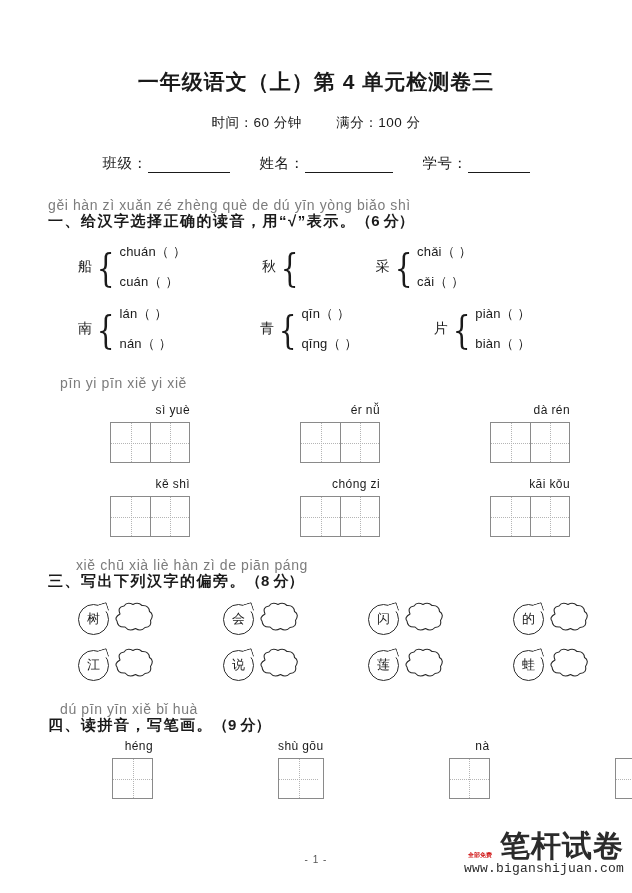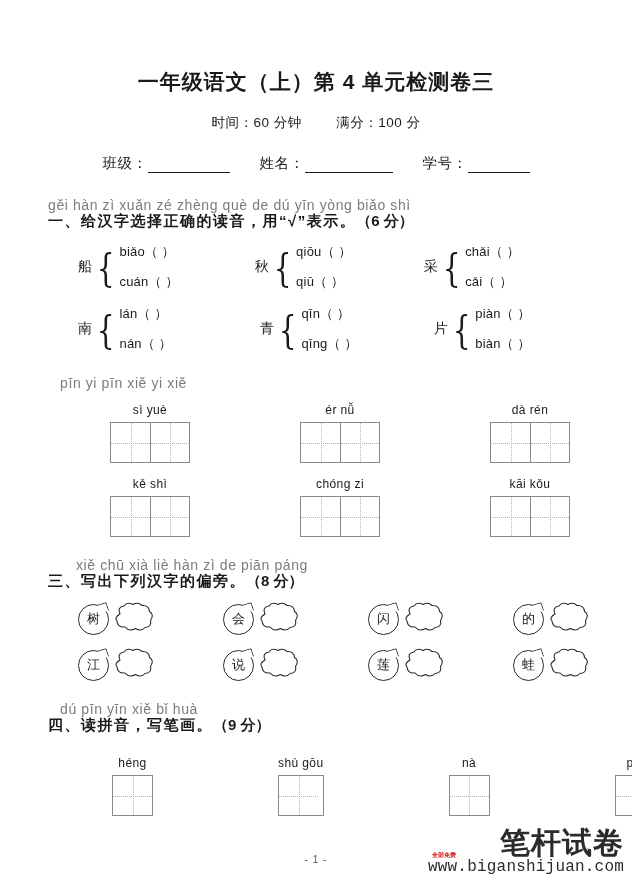--- a/index.html
+++ b/index.html
@@ -114,21 +114,21 @@
     gap: 12px;
     font-size: 13px;
   }
   .opt { white-space: nowrap; letter-spacing: .2px; }
 
   
   .grid-row {
     display: flex;
     margin-top: 12px;
   }
-  .grid-block { text-align: center; padding-left: 44px; }
+  .grid-block { text-align: right; padding-left: 44px; }
   .grid-pinyin {
     font-size: 12px;
     letter-spacing: .4px;
     margin-bottom: 4px;
     white-space: nowrap;
     height: 15px;
     line-height: 15px;
   }
   .tzg {
     display: flex;
@@ -224,21 +224,21 @@
     line-height: 1;
   }
   .wm-main {
     font-size: 30px;
     font-weight: bold;
     color: #2b2b2b;
     letter-spacing: 1px;
     font-family: "DejaVu Sans", sans-serif;
   }
   .wm-url {
-    font-size: 16px;
+    font-size: 13px;
     font-family: "Liberation Mono", "DejaVu Sans Mono", monospace;
     color: #2b2b2b;
     letter-spacing: .2px;
     margin-top: 1px;
   }
   .wm-free {
     position: absolute;
     left: 4px;
     bottom: 17px;
     font-size: 6px;
@@ -279,31 +279,27 @@
     <div class="sec-pinyin">gěi hàn zì xuǎn zé zhèng què de dú yīn    yòng            biǎo shì</div>
     <div class="sec-title">
       <span>一、给汉字选择正确的读音，用“√”表示。</span><span class="sec-score">（6 分）</span>
     </div>
 
     <div class="choice-row" style="margin-top:12px;">
       <div class="choice-item" style="margin-left:30px;">
         <span class="choice-han">船</span>
         <span class="brace">{</span>
         <span class="choice-opts">
-          <span class="opt">biǎo（    ）</span>
+          <span class="opt">chuán（    ）</span>
           <span class="opt">cuán（    ）</span>
         </span>
       </div>
       <div class="choice-item" style="margin-left:76px;">
         <span class="choice-han">秋</span>
         <span class="brace">{</span>
-        <span class="choice-opts">
-          <span class="opt">qiōu（    ）</span>
-          <span class="opt">qiū（    ）</span>
-        </span>
       </div>
       <div class="choice-item" style="margin-left:72px;">
         <span class="choice-han">采</span>
         <span class="brace">{</span>
         <span class="choice-opts">
           <span class="opt">chǎi（    ）</span>
           <span class="opt">cǎi（    ）</span>
         </span>
       </div>
     </div>
@@ -503,21 +499,21 @@
       </div>
     </div>
   </div>
 
   <div class="section" style="margin-top:20px;">
     <div class="sec-pinyin" style="margin-left:12px;">dú pīn yīn   xiě bǐ huà</div>
     <div class="sec-title">
       <span>四、读拼音，写笔画。</span><span class="sec-score">（9 分）</span>
     </div>
 
-    <div class="grid-row" style="margin-top:21px; padding-left:20px;">
+    <div class="grid-row" style="margin-top:4px; padding-left:20px;">
       <div class="grid-block">
         <div class="grid-pinyin">héng</div>
         <div class="tzg">
           <div class="tzg-cell"></div>
         </div>
       </div>
       <div class="grid-block" style="margin-left:81px;">
         <div class="grid-pinyin">shù gōu</div>
         <div class="tzg">
           <div class="tzg-cell"></div>

